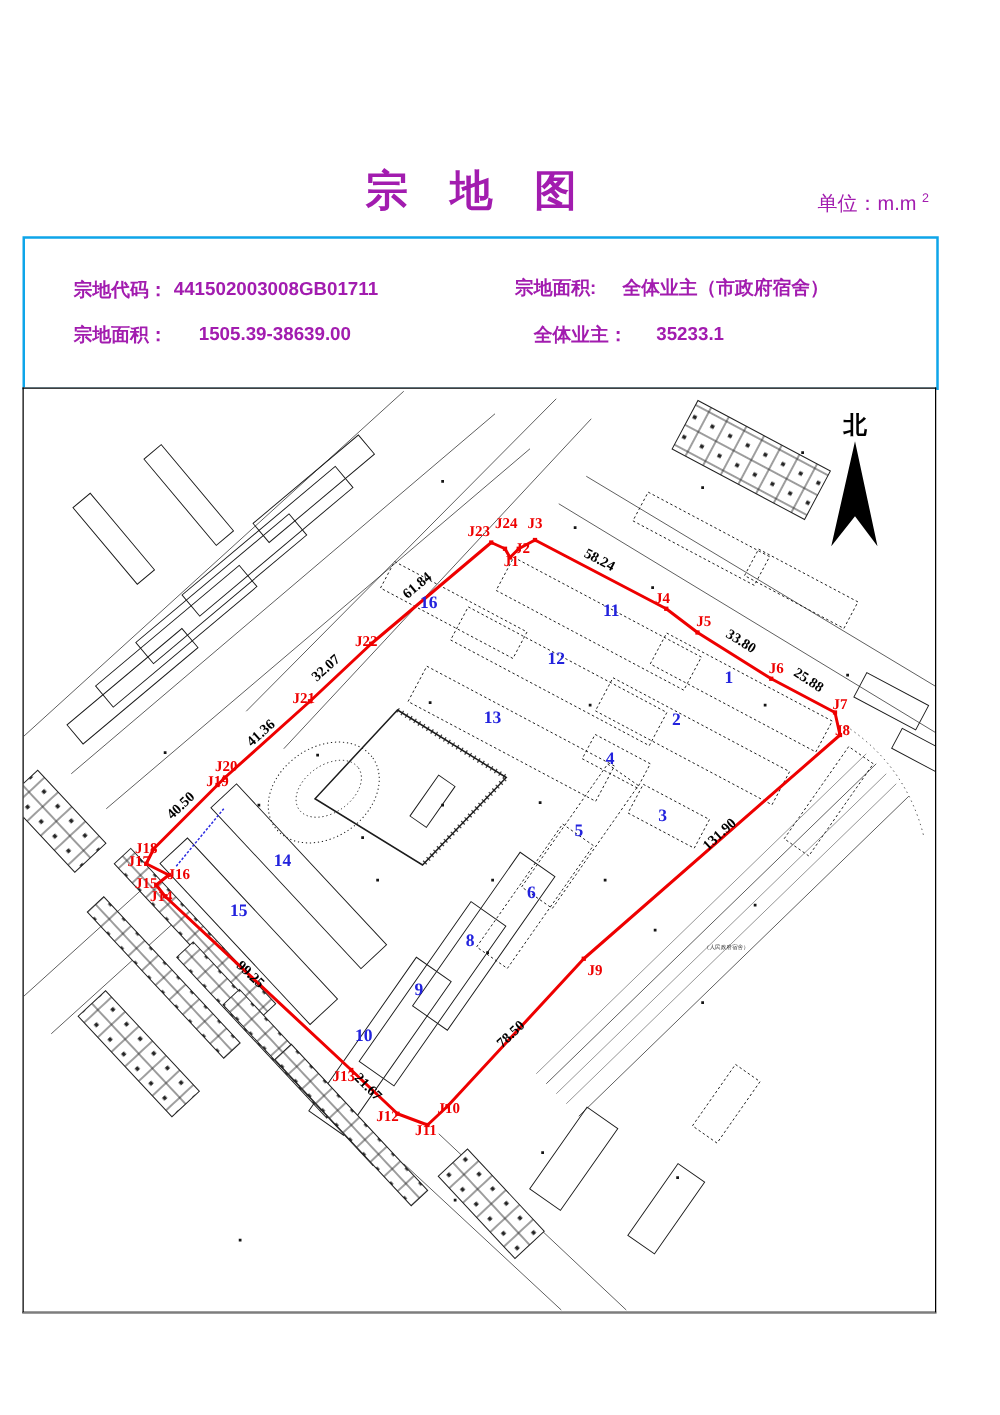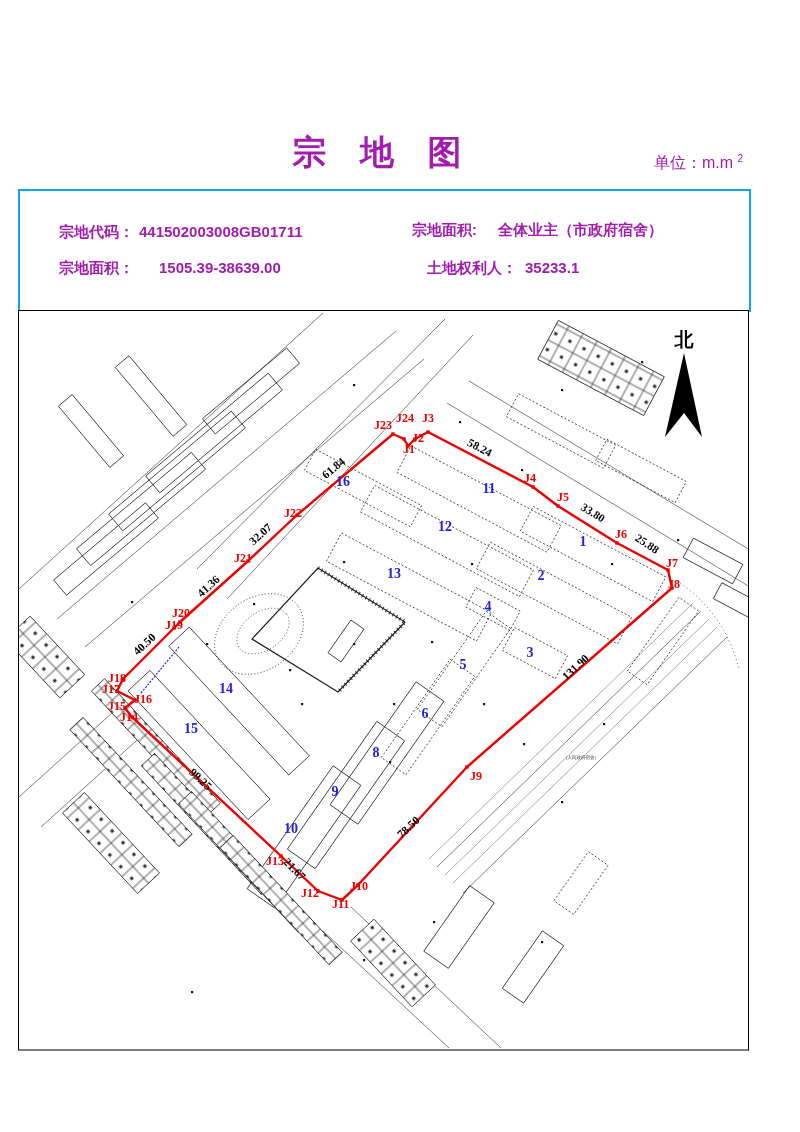--- a/index.html
+++ b/index.html
@@ -36,21 +36,21 @@
   <h1 class="title">宗 地 图</h1>
   <div class="unit"><span>单位：m.m</span>&nbsp;<sup>2</sup></div>
 
   <div class="info-box">
     <span class="cell" style="left:39px;top:32px">宗地代码：</span>
     <span class="cell num" style="left:119px;top:32px">441502003008GB01711</span>
     <span class="cell" style="left:392px;top:30px">宗地面积: </span>
     <span class="cell" style="left:478px;top:30px">全体业主（市政府宿舍）</span>
     <span class="cell" style="left:39px;top:68px">宗地面积：</span>
     <span class="cell num" style="left:139px;top:68px">1505.39-38639.00</span>
-    <span class="cell" style="left:407px;top:68px">土地权利人：</span>
+    <span class="cell" style="left:407px;top:68px">全体业主：</span>
     <span class="cell num" style="left:505px;top:68px">35233.1</span>
   </div>
 
   <div class="map-frame">
     <svg width="729" height="738" viewBox="18 310 729 738">
       <defs>
         <pattern id="cells" patternUnits="userSpaceOnUse" width="16" height="18">
           <rect width="16" height="18" fill="#fff" stroke="#222" stroke-width="0.7"></rect>
           <rect x="6.5" y="7.5" width="3" height="3" fill="#222"></rect>
         </pattern>

